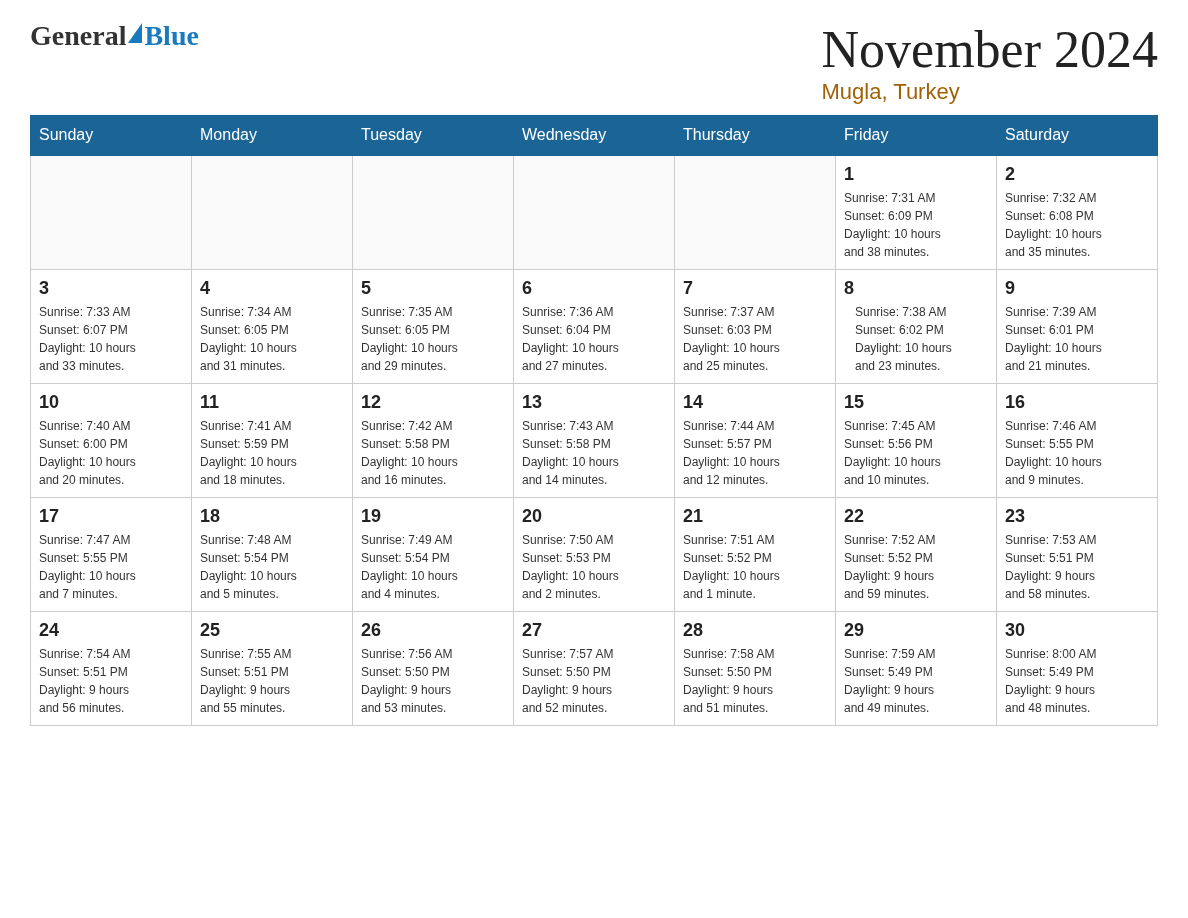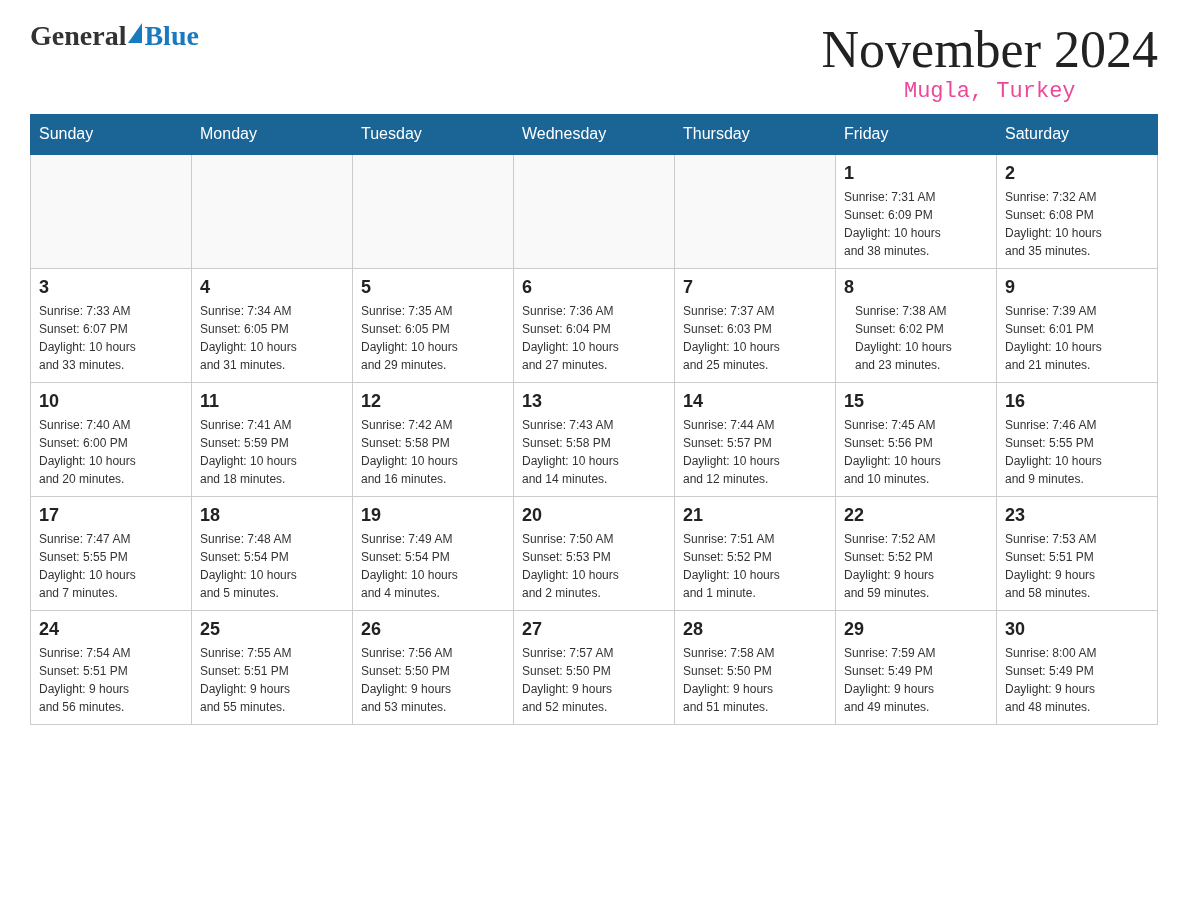--- a/index.html
+++ b/index.html
@@ -31,32 +31,32 @@
     .logo-triangle {
       width: 0;
       height: 0;
       border-left: 14px solid transparent;
       border-right: 0px solid transparent;
       border-bottom: 20px solid #1a7abf;
       margin-bottom: 6px;
       margin-left: 2px;
     }
     .title-section {
-      text-align: center;
+      text-align: left;
     }
     .month-title {
       font-size: 52px;
       font-weight: normal;
       color: #222;
       font-family: Georgia, serif;
     }
     .location {
       font-size: 22px;
-      color: #ec4899;
-      font-family: Liberation Mono, monospace;
+      color: #a16207;
+      font-family: Liberation Sans, sans-serif;
     }
     table {
       width: 100%;
       border-collapse: collapse;
       margin-top: 10px;
     }
     thead tr th {
       background-color: #1a6496;
       color: #fff;
       font-size: 16px;

